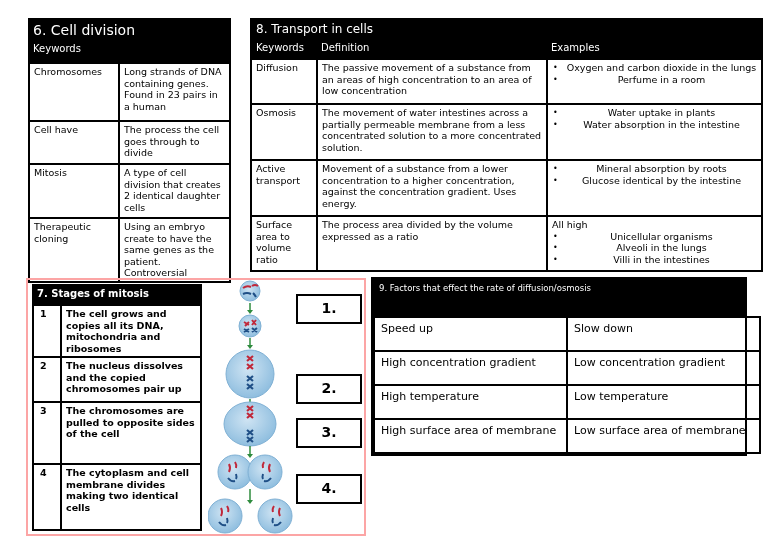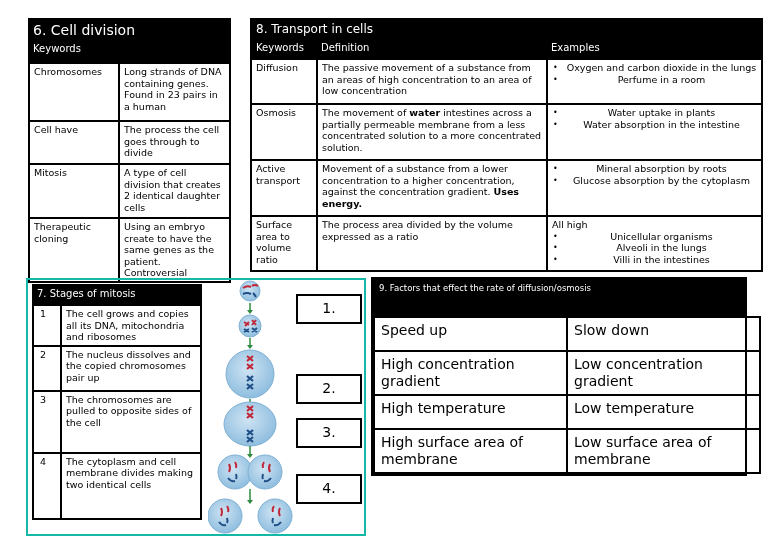--- a/index.html
+++ b/index.html
@@ -24,34 +24,34 @@
   #s8 table { width: 513px; border: 2px solid #000; }
   #s8 th { background: #000; color: #fff; font-weight: normal; text-align: left; padding: 2px 4px 3px; font-size: 10px; height: 20px; }
   #s8 td { border: 2px solid #000; padding: 2px 4px; }
   #s8 td.k { width: 66px; margin-top: 48px; }
   #s8 td.d { width: 230px; }
   ul.ex { list-style: none; }
   ul.ex li { position: relative; padding-left: 14px; text-align: center; }
   ul.ex li::before { content: "\2022"; position: absolute; left: 1px; font-size: 8px; top: 1px; }
 
   
-  #s7 { left: 26px; top: 278px; width: 340px; height: 258px; border: 2px solid #14b8a6; }
+  #s7 { left: 26px; top: 278px; width: 340px; height: 258px; border: 2px solid #fca5a5; font-weight: bold; }
   #s7-inner { position: absolute; left: 4px; top: 4px; width: 170px; }
   #s7 .title { height: 20px; padding: 4px 5px 0; font-size: 10px; }
   #s7 table { width: 170px; border: 2px solid #000; border-top: none; }
   #s7 td { border: 2px solid #000; padding: 2px 4px; }
   #s7 td.n { width: 28px; padding-left: 6px; }
   .stagebox { position: absolute; border: 2px solid #000; background: #fff; font-size: 14px; text-align: center; display: flex; align-items: center; justify-content: center; width: 66px; height: 30px; }
 
   
   #s9 { left: 371px; top: 277px; width: 376px; border: 2px solid #000; }
   #s9 .title { height: 37px; padding: 4px 6px 0; font-size: 8.5px; }
   #s9 table { width: 388px; }
-  #s9 td { border: 2px solid #000; height: 34px; padding: 4px 6px; font-size: 14px; width: 50%; }
-  b { font-weight: bold; }
+  #s9 td { border: 2px solid #000; height: 34px; padding: 4px 6px; font-size: 11px; width: 50%; }
+  b { font-weight: normal; }
 </style>
 </head>
 <body>
 
 <div id="s6" class="abs">
   <div class="hdr title">6. Cell division</div>
   <div class="hdr kw">Keywords</div>
   <table>
     <tbody>
         <tr style="height:58px">
@@ -102,21 +102,21 @@
           <li>Water absorption in the intestine</li>
         </ul>
       </td>
     </tr>
     <tr style="height:56px">
       <td class="k">Active transport</td>
       <td class="d"><span>Movement of a substance from a lower concentration to a higher concentration, against the concentration gradient. </span><b>Uses energy.</b></td>
       <td>
         <ul class="ex">
           <li>Mineral absorption by roots</li>
-          <li>Glucose absorption by the cytoplasm</li>
+          <li>Glucose identical by the intestine</li>
         </ul>
       </td>
     </tr>
     <tr style="height:55px">
       <td class="k">Surface area to volume ratio</td>
       <td class="d">The process area divided by the volume expressed as a ratio</td>
       <td>
         <div>All high</div>
         <ul class="ex">
           <li>Unicellular organisms</li>

